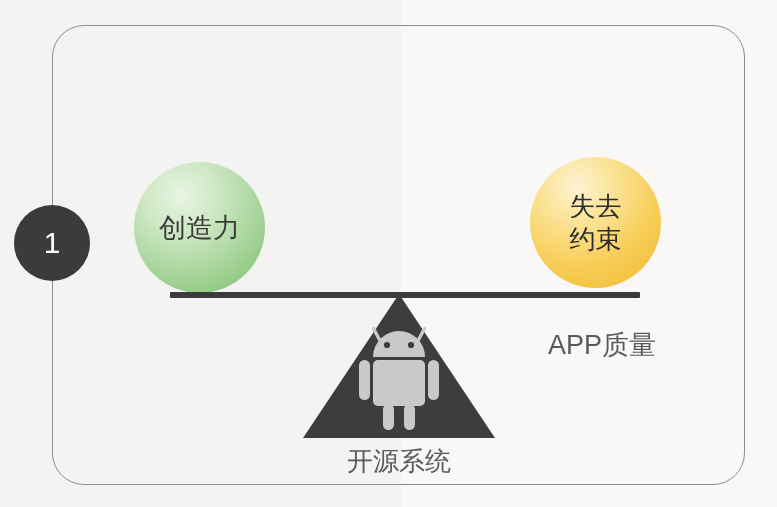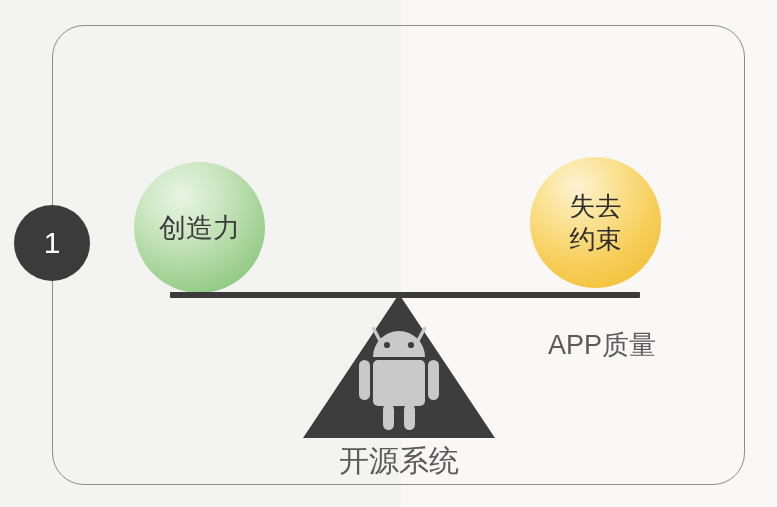--- a/index.html
+++ b/index.html
@@ -153,21 +153,21 @@
   }
   #fulcrum svg { display: block; }
 
   
   #fulcrum-caption {
     position: absolute;
     left: 299px;
     top: 443px;
     width: 200px;
     text-align: center;
-    font-size: 30px;
+    font-size: 26px;
     line-height: 36px;
     color: #5a5a5a;
     white-space: nowrap;
   }
 
   
   #annotation {
     position: absolute;
     left: 512px;
     top: 310px;

